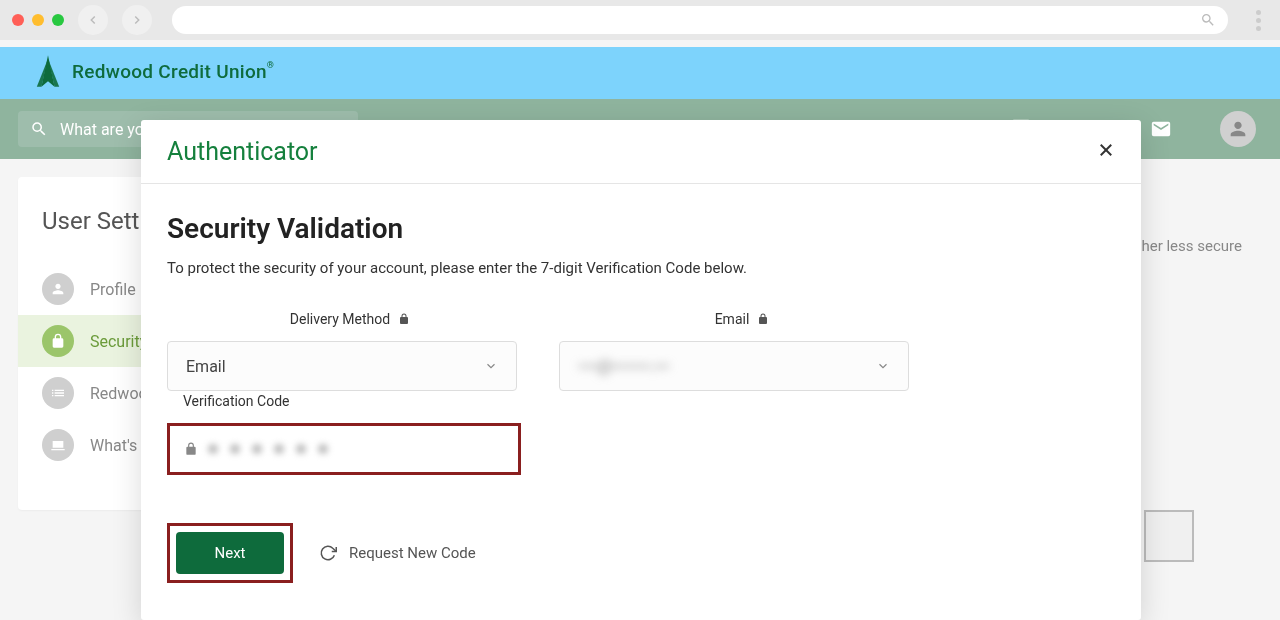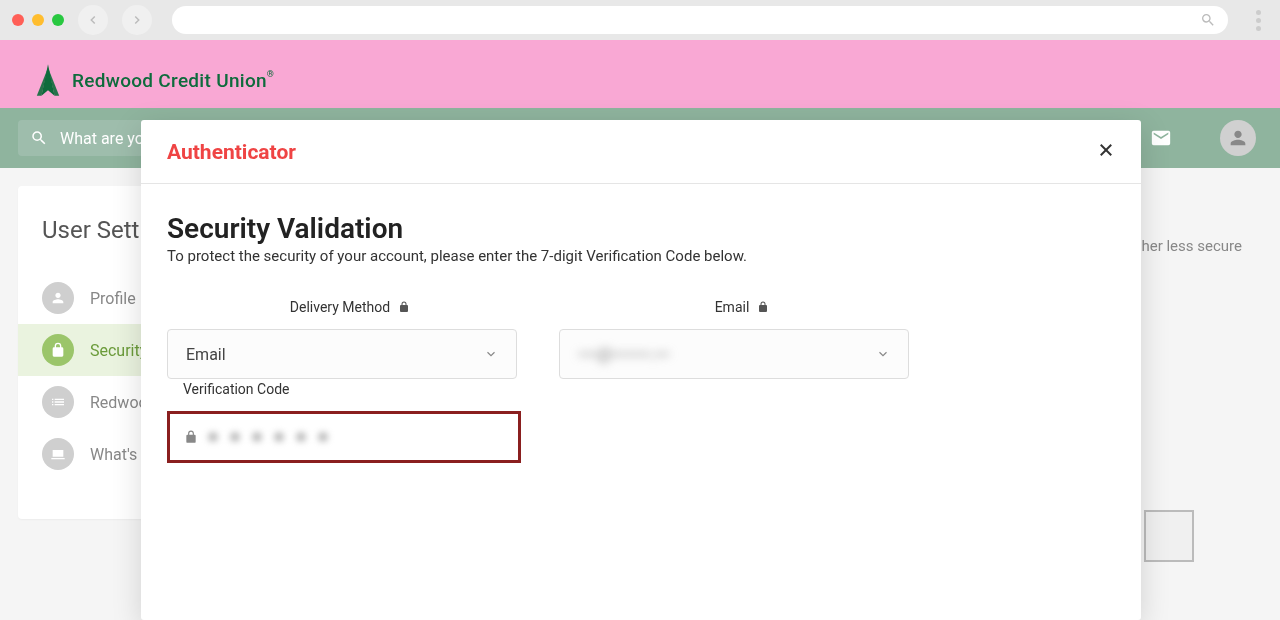--- a/index.html
+++ b/index.html
@@ -12,21 +12,21 @@
   .dot-yellow { background: #ffbd2e; }
   .dot-green { background: #28c840; }
   .navbtn { width: 30px; height: 30px; border-radius: 50%; background: #f0f0f0; display: flex; align-items: center; justify-content: center; margin-left: 6px; }
   .navbtn svg { width: 14px; height: 14px; stroke: #bbb; stroke-width: 2.5; fill: none; }
   .urlbar { flex: 1; height: 28px; background: #fff; border-radius: 14px; margin: 0 12px; position: relative; }
   .urlbar svg { position: absolute; right: 12px; top: 6px; width: 16px; height: 16px; fill: #bbb; }
   .more-dots { width: 20px; display: flex; flex-direction: column; align-items: center; gap: 3px; }
   .more-dots span { width: 5px; height: 5px; border-radius: 50%; background: #ccc; }
 
   
-  .logobar { background: #f9a8d4; padding: 24px 34px 12px; }
+  .logobar { background: #7dd3fc; padding: 8px 34px 12px; margin-top: 7px; }
   .logo { display: flex; align-items: center; gap: 10px; color: #0e6b3c; }
   .logo-mark { width: 28px; height: 32px; }
   .logo-text { font-size: 19px; font-weight: 500; letter-spacing: 0.3px; }
   .logo-text sup { font-size: 9px; vertical-align: top; }
 
   
   .greennav { background: #8fb49e; height: 60px; display: flex; align-items: center; padding: 0 18px; gap: 40px; position: relative; }
   .searchbox { width: 340px; height: 36px; background: #9ebdac; border-radius: 4px; display: flex; align-items: center; padding: 0 12px; color: #fff; }
   .searchbox svg { width: 18px; height: 18px; fill: #fff; margin-right: 12px; }
   .searchbox input { background: transparent; border: none; outline: none; color: #fff; font-size: 16px; flex:1; }
@@ -43,25 +43,25 @@
   .sidebar h2 { font-size: 24px; font-weight: 400; color: #555; margin-bottom: 28px; }
   .side-item { display: flex; align-items: center; gap: 16px; height: 52px; color: #888; font-size: 16px; padding-left: 0; }
   .side-item.active { background: #eaf3df; color: #6b9b3a; margin-left:-24px; padding-left:24px; border-radius: 0;}
   .side-icon { width: 32px; height: 32px; border-radius: 50%; background: #cfcfcf; display:flex; align-items:center; justify-content:center; }
   .side-item.active .side-icon { background: #9bc56a; }
   .side-icon svg { width: 16px; height: 16px; fill: #fff; }
 
   .rightpanel { flex:1; position:relative; padding: 40px 24px; }
   .modal { position: absolute; top: 120px; left: 141px; width: 1000px; height: 500px; background: #fff; box-shadow: 0 8px 30px rgba(0,0,0,0.15); border-radius: 3px; }
   .modal-hdr { height: 64px; border-bottom: 1px solid #e5e5e5; display:flex; align-items:center; justify-content:space-between; padding: 0 26px; }
-  .modal-hdr h3 { font-size: 21px; font-weight: 700; color: #ef4444; }
+  .modal-hdr h3 { font-size: 25px; font-weight: 400; color: #15803d; }
   .closex { cursor:pointer; }
   .closex svg { width:18px; height:18px; stroke:#333; stroke-width:2.5; }
   .modal-body { padding: 28px 26px; }
-  .modal-body h1 { font-size: 28px; font-weight: 600; color: #222; margin-bottom: 2px; }
+  .modal-body h1 { font-size: 28px; font-weight: 600; color: #222; margin-bottom: 14px; }
   .modal-body p { font-size: 15px; color: #333; margin-bottom: 34px; }
   .form-row { display:flex; gap: 42px; }
   .form-col { display:flex; flex-direction:column;align-items:center; }
   .lbl { font-size: 14px; color: #333; display:flex; align-items:center; gap:8px; margin-bottom: 14px; padding-left:16px;}
   .lbl svg { width:12px; height:12px; fill:#555;}
   .select { width: 350px; height: 50px; border: 1px solid #ddd; border-radius: 4px; background:#fcfcfc; display:flex; align-items:center; justify-content:space-between; padding:0 18px; font-size:16px; color:#444;}
   .select svg { width:14px; height:14px; stroke:#888; stroke-width:2; fill:none;}
   .select .blur { filter: blur(5px); color:#888; letter-spacing:-0.5px;}
   .codebox-wrap { margin-top: 2px; }
   .codebox { width: 354px; height: 52px; border: 3px solid #8a1f1f; display:flex; align-items:center; padding:0 14px; gap:10px; margin-top:6px;}
@@ -249,14 +249,26 @@
             <span></span>
             <span></span>
             <span></span>
             <span></span>
             <span></span>
             <span></span>
           </div>
       </div>
     </div>
 
+    <div class="actions">
+      <div class="next-wrap">
+        <button class="nextbtn">Next</button>
+      </div>
+      <div class="refresh">
+        <svg viewBox="0 0 24 24">
+            <polyline points="23 4 23 10 17 10"></polyline>
+            <path d="M20.49 15a9 9 0 11-2.12-9.36L23 10"></path>
+          </svg>
+        <span>Request New Code</span>
+      </div>
+    </div>
   </div>
 </div>
 
 </body></html>

